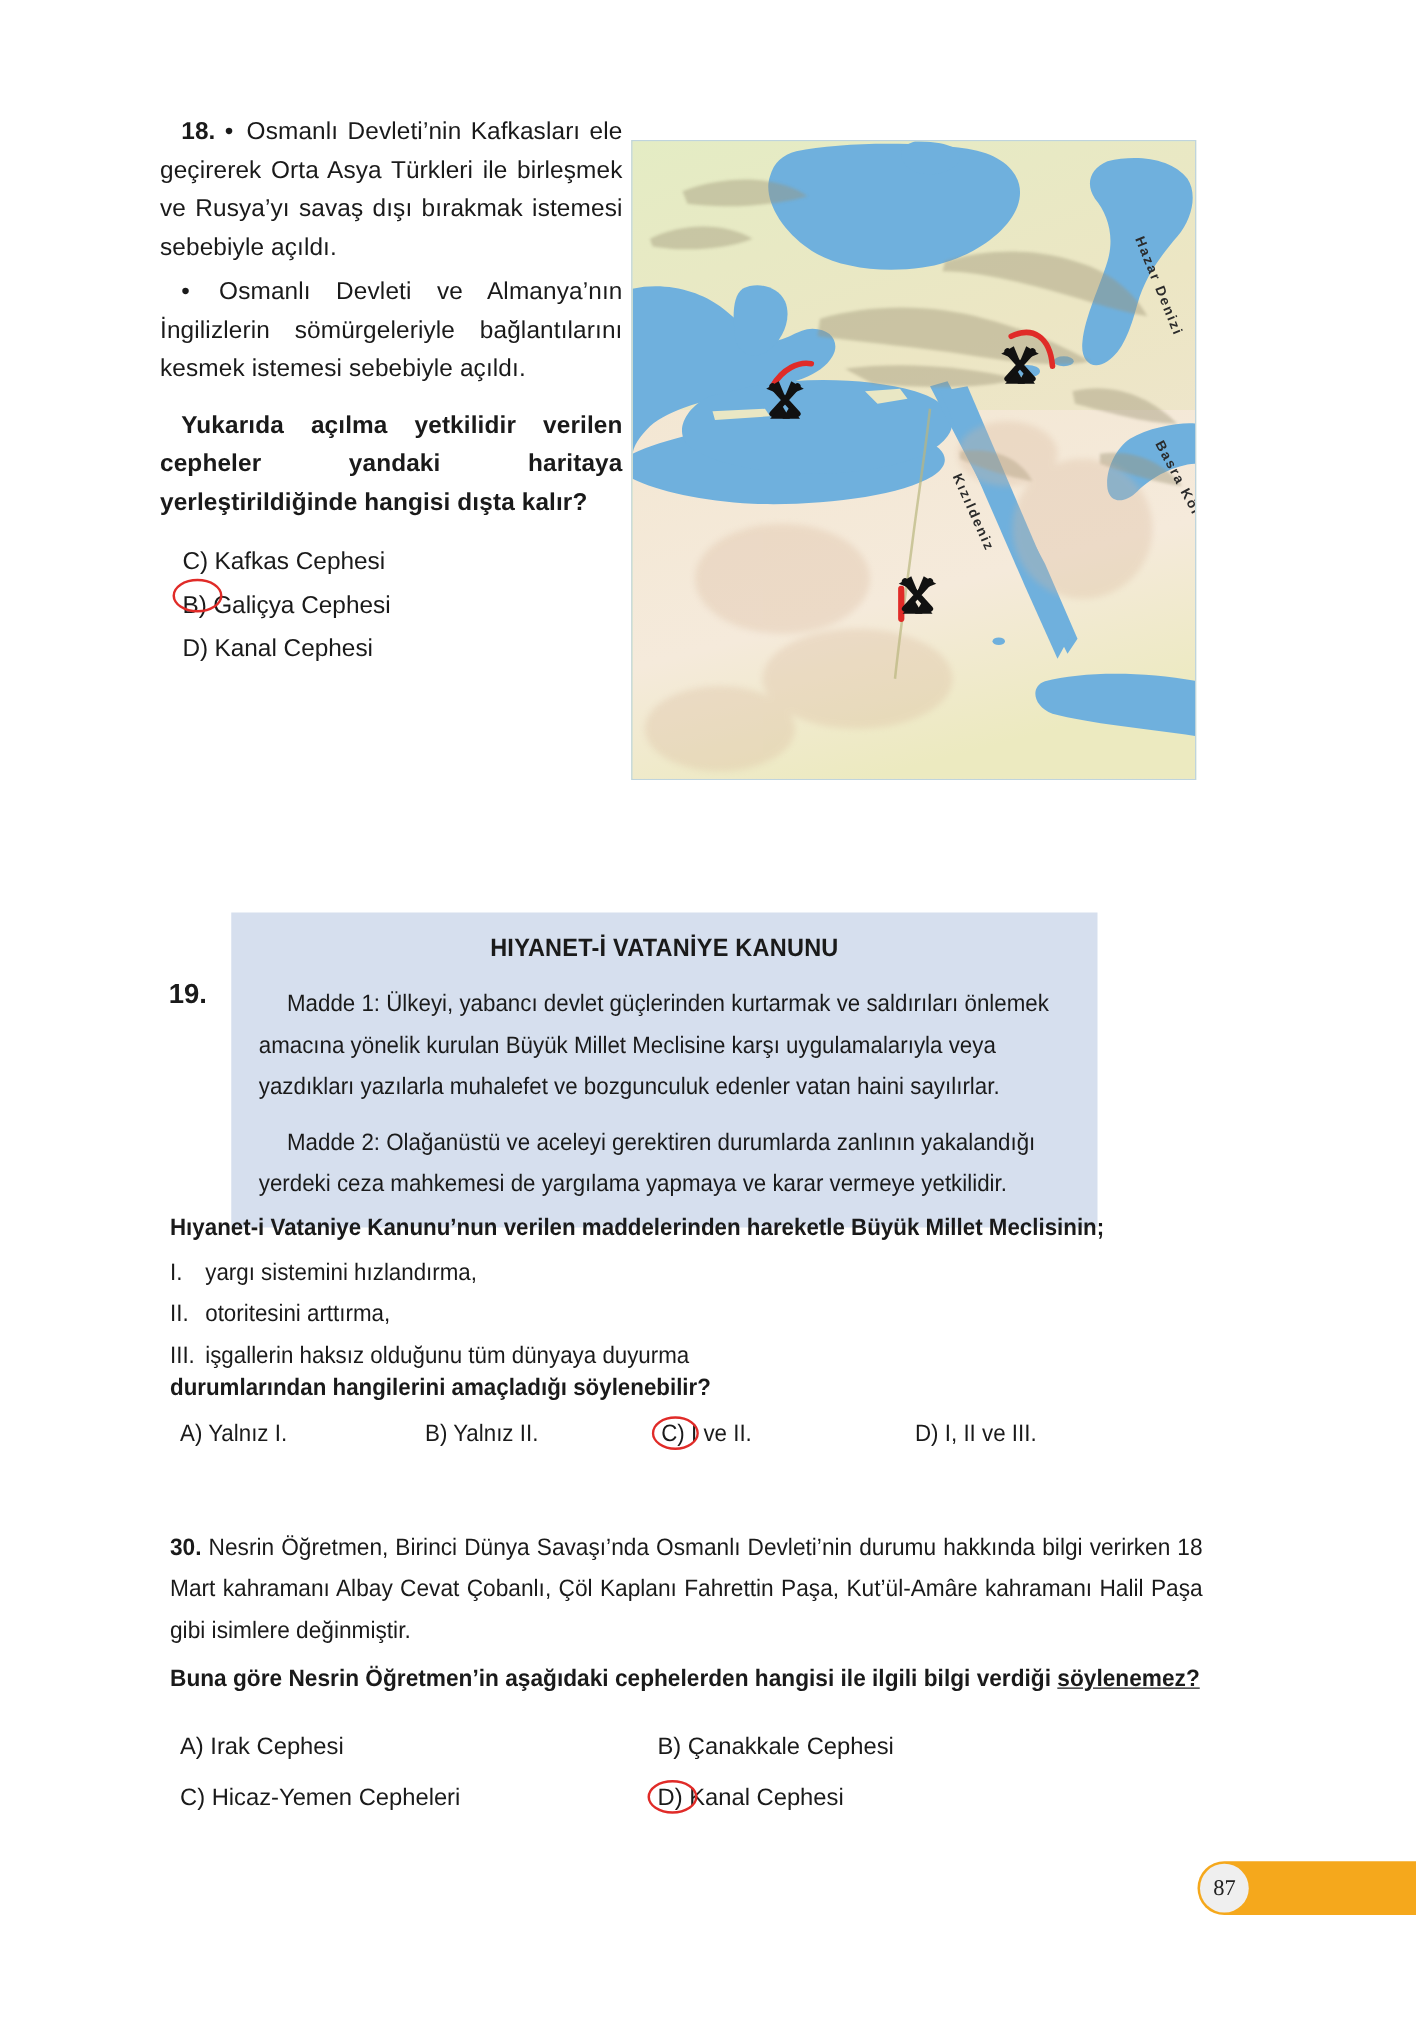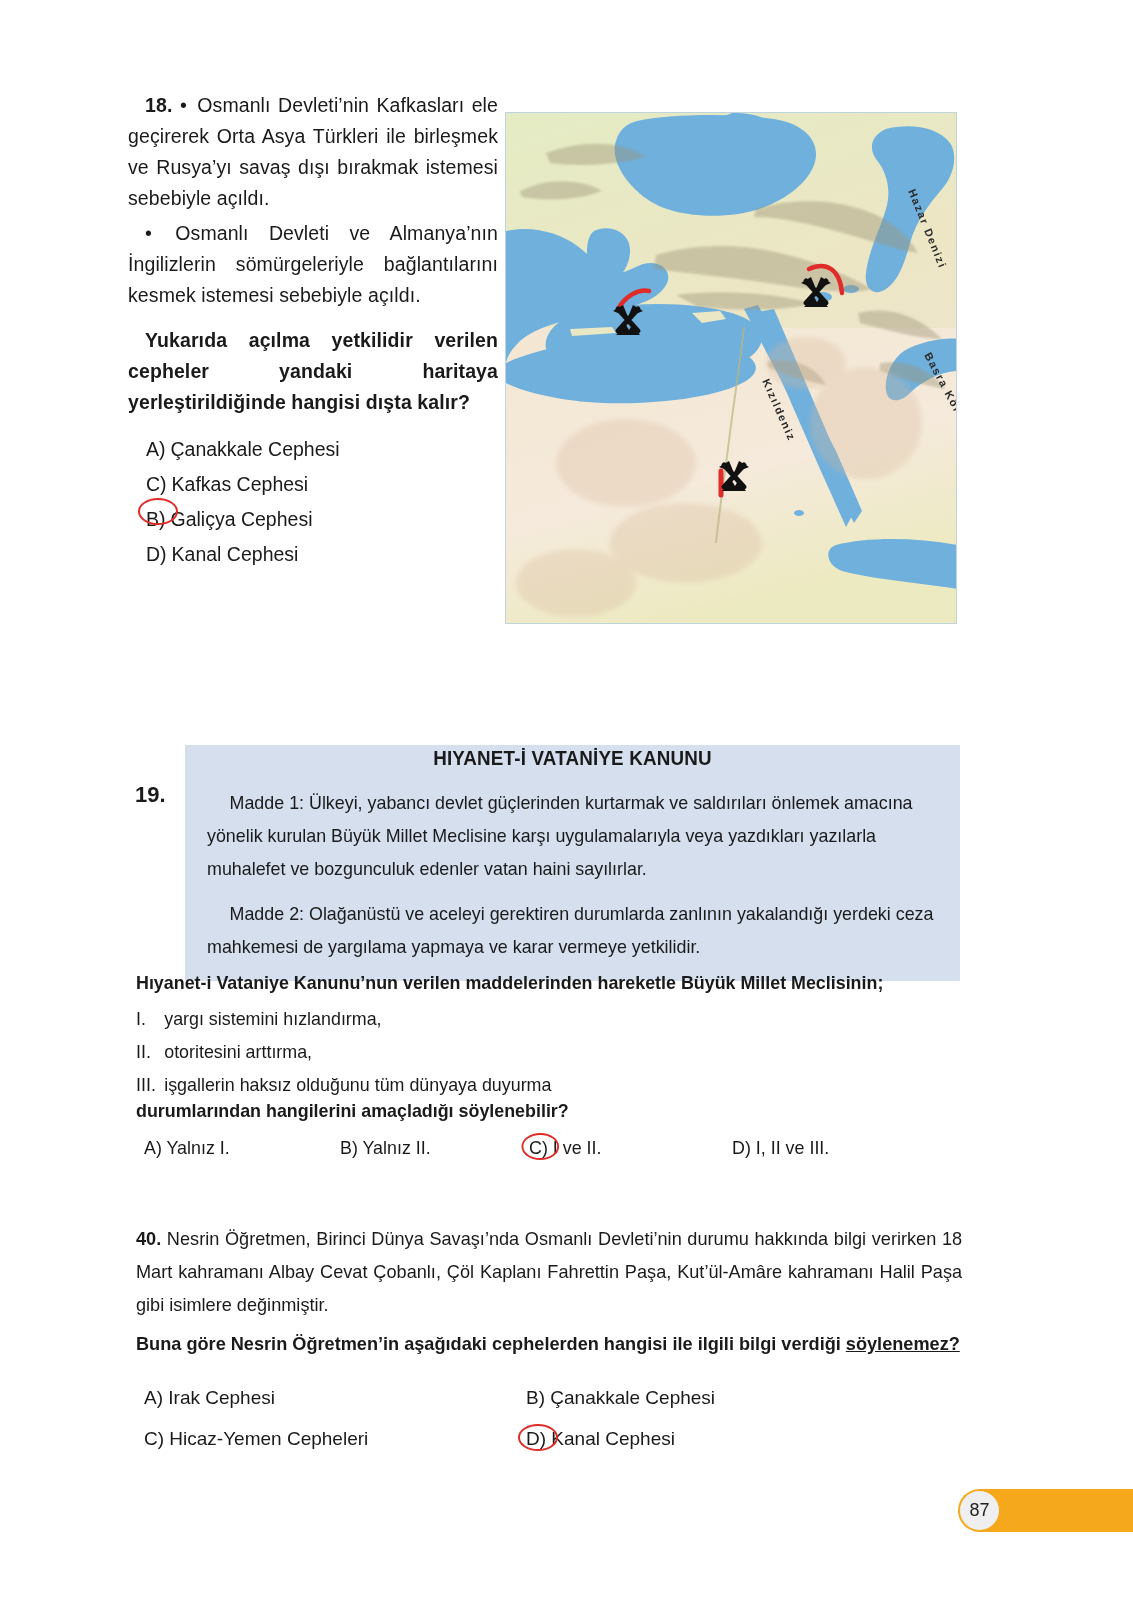--- a/index.html
+++ b/index.html
@@ -101,24 +101,24 @@
   #q19-num {
     position: absolute;
     left: 135px;
     top: 782px;
     font-size: 22px;
     font-weight: bold;
   }
   #kanun-box {
     position: absolute;
     left: 185px;
-    top: 745px;
-    width: 775px;
+    top: 730px;
+    width: 693px;
     background: #d6dfee;
-    padding: 0 22px 18px 22px;
+    padding: 16px 22px 18px 22px;
     box-sizing: border-box;
   }
   #kanun-title {
     text-align: center;
     font-weight: bold;
     font-size: 20px;
     letter-spacing: 0.2px;
     margin: 2px 0 16px 0;
     font-stretch: condensed;
     transform: scaleX(0.94);
@@ -235,20 +235,21 @@
     position: absolute;
     right: 0;
     top: 1489px;
     height: 43px;
     width: 175px;
     background: #f5a81c;
     border-top-left-radius: 22px;
     border-bottom-left-radius: 22px;
     display: flex;
     align-items: center;
+    font-family: Liberation Serif, serif;
   }
   #page-badge-circle {
     width: 39px;
     height: 39px;
     margin-left: 2px;
     border-radius: 50%;
     background: #efefef;
     display: flex;
     align-items: center;
     justify-content: center;
@@ -260,21 +261,20 @@
 <body>
 
 <div class="page">
 
   <div id="q18">
     <p class="para indent"><span class="q-num">18.</span> <span class="bullet">•</span> <span>Osmanlı Devleti’nin Kafkasları ele geçirerek Orta Asya Türkleri ile birleşmek ve Rusya’yı savaş dışı bırakmak istemesi sebebiyle açıldı.</span></p>
     <p class="para indent"><span class="bullet">•</span> <span>Osmanlı Devleti ve Almanya’nın İngilizlerin sömürgeleriyle bağlantılarını kesmek istemesi sebebiyle açıldı.</span></p>
     <p class="para bold indent">Yukarıda açılma yetkilidir verilen cepheler yandaki haritaya yerleştirildiğinde hangisi dışta kalır?</p>
 
     <div class="opts-18">
-      <div class="opt"><span class="lab">A)</span><span>Çanakkale Cephesi</span></div>
       <div class="opt"><span class="lab">C)</span><span>Kafkas Cephesi</span></div>
       <div class="opt"><span class="lab circled">B)</span><span>Galiçya Cephesi</span></div>
       <div class="opt"><span class="lab">D)</span><span>Kanal Cephesi</span></div>
     </div>
   </div>
 
   <div id="map-figure">
     <svg width="452" height="512" viewBox="0 0 452 512">
       <defs>
         <linearGradient id="landgrad" x1="0" y1="0" x2="0.3" y2="1">
@@ -401,21 +401,21 @@
     <div id="q19-options">
       <div class="o" style="left:0px"><span class="lab">A)</span> <span>Yalnız I.</span></div>
       <div class="o" style="left:196px"><span class="lab">B)</span> <span>Yalnız II.</span></div>
       <div class="o" style="left:385px"><span class="lab circled">C)</span> <span>I ve II.</span></div>
       <div class="o" style="left:588px"><span class="lab">D)</span> <span>I, II ve III.</span></div>
     </div>
   </div>
 
   <div>
     <div id="q20-body">
-      <span class="q-num">40.</span>
+      <span class="q-num">30.</span>
       <span>Nesrin Öğretmen, Birinci Dünya Savaşı’nda Osmanlı Devleti’nin durumu hakkında bilgi verirken 18 Mart kahramanı Albay Cevat Çobanlı, Çöl Kaplanı Fahrettin Paşa, Kut’ül-Amâre kahramanı Halil Paşa gibi isimlere değinmiştir.</span>
     </div>
 
     <div id="q20-ask"><span>Buna göre Nesrin Öğretmen’in aşağıdaki cephelerden hangisi ile ilgili bilgi verdiği </span><span class="u">söylenemez?</span></div>
 
     <div id="q20-options">
       <div class="row">
         <div class="o colA"><span class="lab">A)</span> <span>Irak Cephesi</span></div>
         <div class="o colB"><span class="lab">B)</span> <span>Çanakkale Cephesi</span></div>
       </div>

